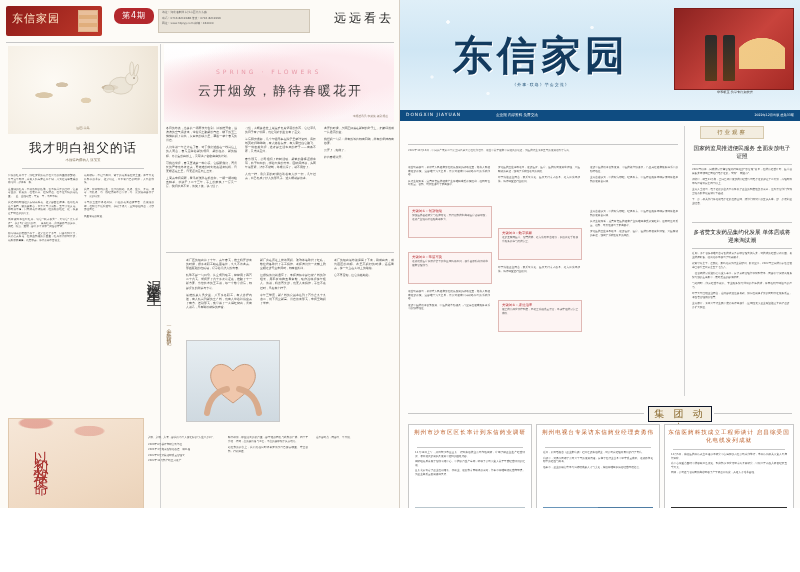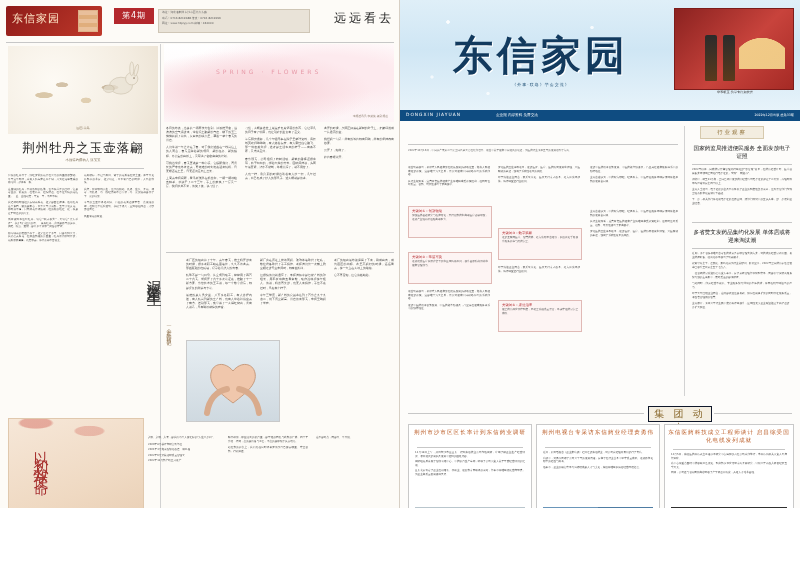--- a/index.html
+++ b/index.html
@@ -12,21 +12,21 @@
   
   .tiny{font-size:2.6px;line-height:3.5px;color:#4a4a4a;text-align:justify;}
   .tiny2{font-size:2.9px;line-height:4.1px;color:#3e3e3e;text-align:justify;}
 
   
   .l-masthead{position:absolute;left:6px;top:6px;width:388px;height:34px;}
   .l-logo{position:absolute;left:0;top:0;width:96px;height:30px;background:linear-gradient(135deg,#8e1b18,#c0392b);border-radius:2px;}
   .l-logo .lz{position:absolute;left:6px;top:5px;color:#ffe9c9;font-size:11px;letter-spacing:1px;font-family:"DejaVu Serif","Liberation Serif",serif;}
   .l-logo .flag{position:absolute;right:4px;top:4px;width:18px;height:20px;background:
       repeating-linear-gradient(0deg,#f3d9b0 0 4px,#e8c48c 4px 8px);opacity:.85;border:1px solid #e7c79b;}
-  .l-badge{position:absolute;left:108px;top:2px;width:40px;height:16px;background:#b3282d;color:#fff;font-size:8px;text-align:center;line-height:16px;letter-spacing:1px;}
+  .l-badge{position:absolute;left:108px;top:2px;width:40px;height:16px;background:#b3282d;color:#fff;font-size:8px;text-align:center;line-height:16px;letter-spacing:1px;border-radius:7px;}
   .l-infobox{position:absolute;left:152px;top:3px;width:150px;height:22px;background:#e9e3d8;border:1px solid #cfc6b6;}
   .l-infobox div{font-size:2.8px;color:#5b5b5b;padding:1px 3px;line-height:3.6px;}
   .l-section{position:absolute;right:0;top:4px;font-size:12px;color:#222;letter-spacing:3px;font-family:"DejaVu Serif","Liberation Serif",serif;}
 
   .l-art{position:absolute;left:8px;top:46px;width:150px;height:88px;background:radial-gradient(circle at 30% 40%,#fdfaf4 0%,#f3ece0 70%,#ece3d4 100%);}
   .l-art:after{content:"";position:absolute;left:12px;top:18px;width:120px;height:52px;
      background:
       radial-gradient(ellipse at 20% 60%,rgba(190,160,110,.55) 0 6%,transparent 7%),
       radial-gradient(ellipse at 35% 40%,rgba(170,140,95,.5) 0 5%,transparent 6%),
       radial-gradient(ellipse at 55% 70%,rgba(200,170,120,.5) 0 5%,transparent 6%),
@@ -115,21 +115,21 @@
     <svg class="l-rabbit" viewBox="0 0 60 52">
       <ellipse cx="30" cy="36" rx="15" ry="11" fill="#e9e2d4" stroke="#b6a88e" stroke-width="0.7"></ellipse>
       <circle cx="44" cy="27" r="8" fill="#efe8db" stroke="#b6a88e" stroke-width="0.7"></circle>
       <ellipse cx="44" cy="14" rx="2.6" ry="9" fill="#efe8db" stroke="#b6a88e" stroke-width="0.7"></ellipse>
       <ellipse cx="50" cy="16" rx="2.2" ry="8" fill="#efe8db" stroke="#b6a88e" stroke-width="0.7" transform="rotate(14 50 16)"></ellipse>
       <circle cx="47" cy="26" r="1.1" fill="#6b5a44"></circle>
       <ellipse cx="14" cy="40" rx="7" ry="5" fill="#e4ddcd" stroke="#b6a88e" stroke-width="0.6"></ellipse>
     </svg>
     <div style="position:absolute;left:10px;top:126px;width:146px;text-align:center;font-size:3px;color:#8d7c63;">国画·花鸟</div>
 
-    <div class="l-head1">荆州牡丹之玉壶落翩</div>
+    <div class="l-head1">我才明白祖父的话</div>
     <div class="l-head1sub">本报特约撰稿人 张某某</div>
     <div class="rule" style="left:22px;top:168px;width:122px;"></div>
 
     <div class="tiny" style="position:absolute;left:8px;top:174px;width:70px;">
       <p style="margin:0 0 3px 0;">江陵的牡丹开了，浅红深紫的花片在三月的风里微微颤动。每年这个时候，总有人骑车穿过半个城，只为在花事最盛的那几日，赶来看一眼。</p>
       <p style="margin:0 0 3px 0;">这座城的牡丹，不似洛阳的浩荡，也不像菏泽的连绵，它是零星的、散落的，在老巷口、在院墙边、在单位大院的花坛里，一丛一丛地站着，年复一年，不声不响。</p>
       <p style="margin:0 0 3px 0;">我记得幼时随祖父去城南看花。祖父是园艺师傅，他说牡丹这个东西，要的是耐心，栽下三年才成形，五年才见真花。那时我不懂，只觉得花开得热闹，红的粉的堆在一处，像是过年时挂起的灯笼。</p>
       <p style="margin:0 0 3px 0;">后来读到李渔写牡丹，说它“艳冠群芳”，又说它“需人护持”。我才明白祖父的话。一株好牡丹，背后是数年的剪枝、施肥、防虫、遮阴，是许多个清晨与黄昏的守候。</p>
       <p style="margin:0 0 3px 0;">如今城南的老园子拆了，祖父也走了多年。只是每到三月，我仍会去看花。在那些新修的公园里，牡丹依旧按时开放，花瓣层层叠叠，托着晨露，像什么都不曾改变。</p>
     </div>
@@ -137,20 +137,21 @@
       <p style="margin:0 0 3px 0;">花期很短，不过十余日。谢了的花瓣落在泥土里，来年又化作新枝的养分。祖父说过，草木有自己的时序，人不必惊慌。</p>
       <p style="margin:0 0 3px 0;">我想，所谓职场人生，也大抵如此。扎根、生长、开花、凋零，再扎根。每一段经历都不会白费，每一次沉潜都是为了下一次的绽放。</p>
       <p style="margin:0 0 3px 0;">今年的玉壶开得格外好。白色的花瓣边缘带着一点淡淡的绿，在阳光下近乎透明。我站了很久，直到暮色四合，才慢慢往回走。</p>
       <p style="margin:0 0 3px 0;">风里有花的味道。</p>
     </div>
 
     <div class="vrule" style="left:160px;top:44px;height:490px;"></div>
 
     <div class="flower">
       <div class="en">SPRING · FLOWERS</div>
+      <div class="cn">云开烟敛，静待春暖花开</div>
       <div class="by">本报通讯员 李某某 摄影报道</div>
     </div>
 
     <div class="tiny2" style="position:absolute;left:166px;top:126px;width:71px;">
       <p style="margin:0 0 3px 0;">冬日的终点，总是以一场雨作为告别。清晨推开窗，湿漉漉的空气涌进来，带着泥土翻新的气息。楼下的玉兰悄悄鼓起了花苞，灰白色的绒壳里，藏着一整个春天的消息。</p>
       <p style="margin:0 0 3px 0;">人们常说一年之计在于春。对于我们这些在一线岗位上的人而言，春天意味着新的项目、新的任务、新的指标。办公室的白板上，又写满了密密麻麻的计划。</p>
       <p style="margin:0 0 3px 0;">可我总觉得，春天更该是一种心境。它提醒我们，再漫长的严寒也终将过去，再艰难的时刻也会迎来转机。只要根还在土里，只要还愿意向上生长。</p>
       <p style="margin:0 0 3px 0;">上周去车间调研，看见老张蹲在机器旁，一颗一颗地检查轴承。他说干了二十三年，手上的茧换了一层又一层。我问他累不累，他笑了笑，说习惯了。</p>
     </div>
     <div class="tiny2" style="position:absolute;left:245px;top:126px;width:71px;">

